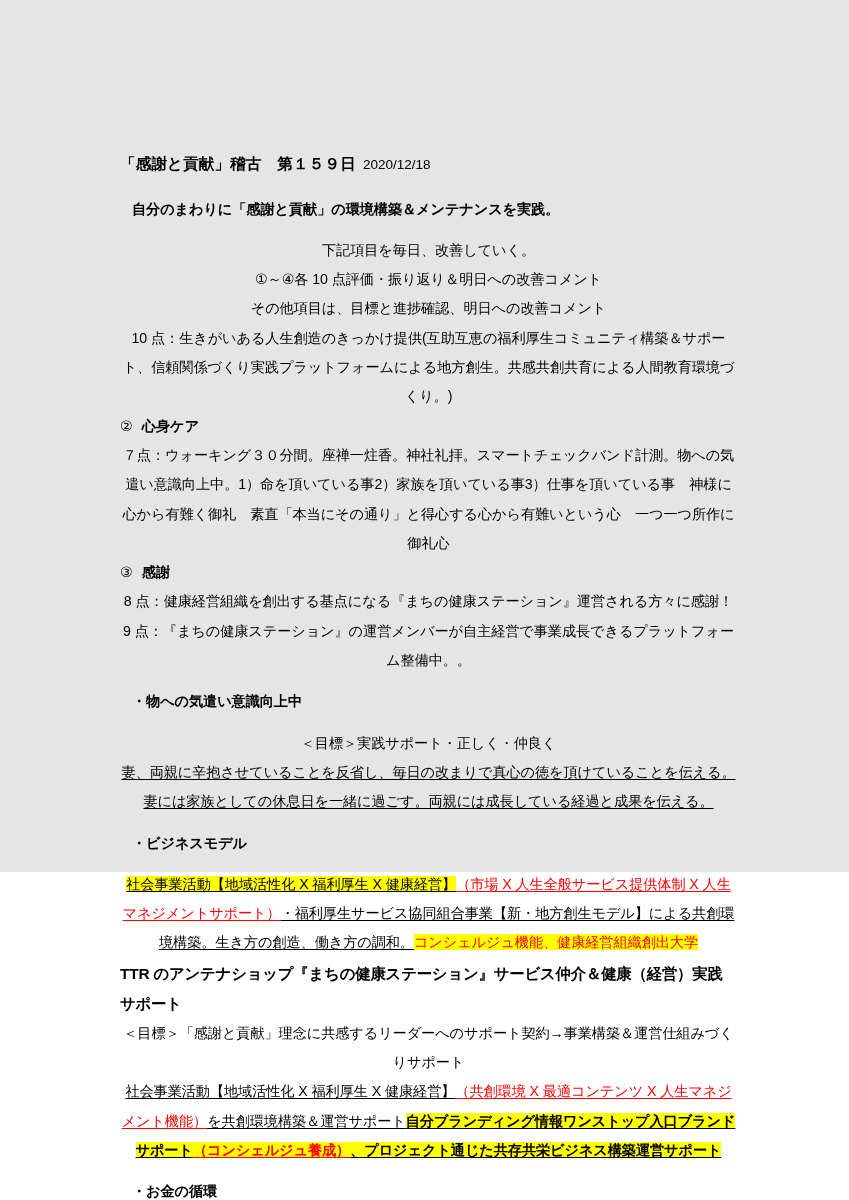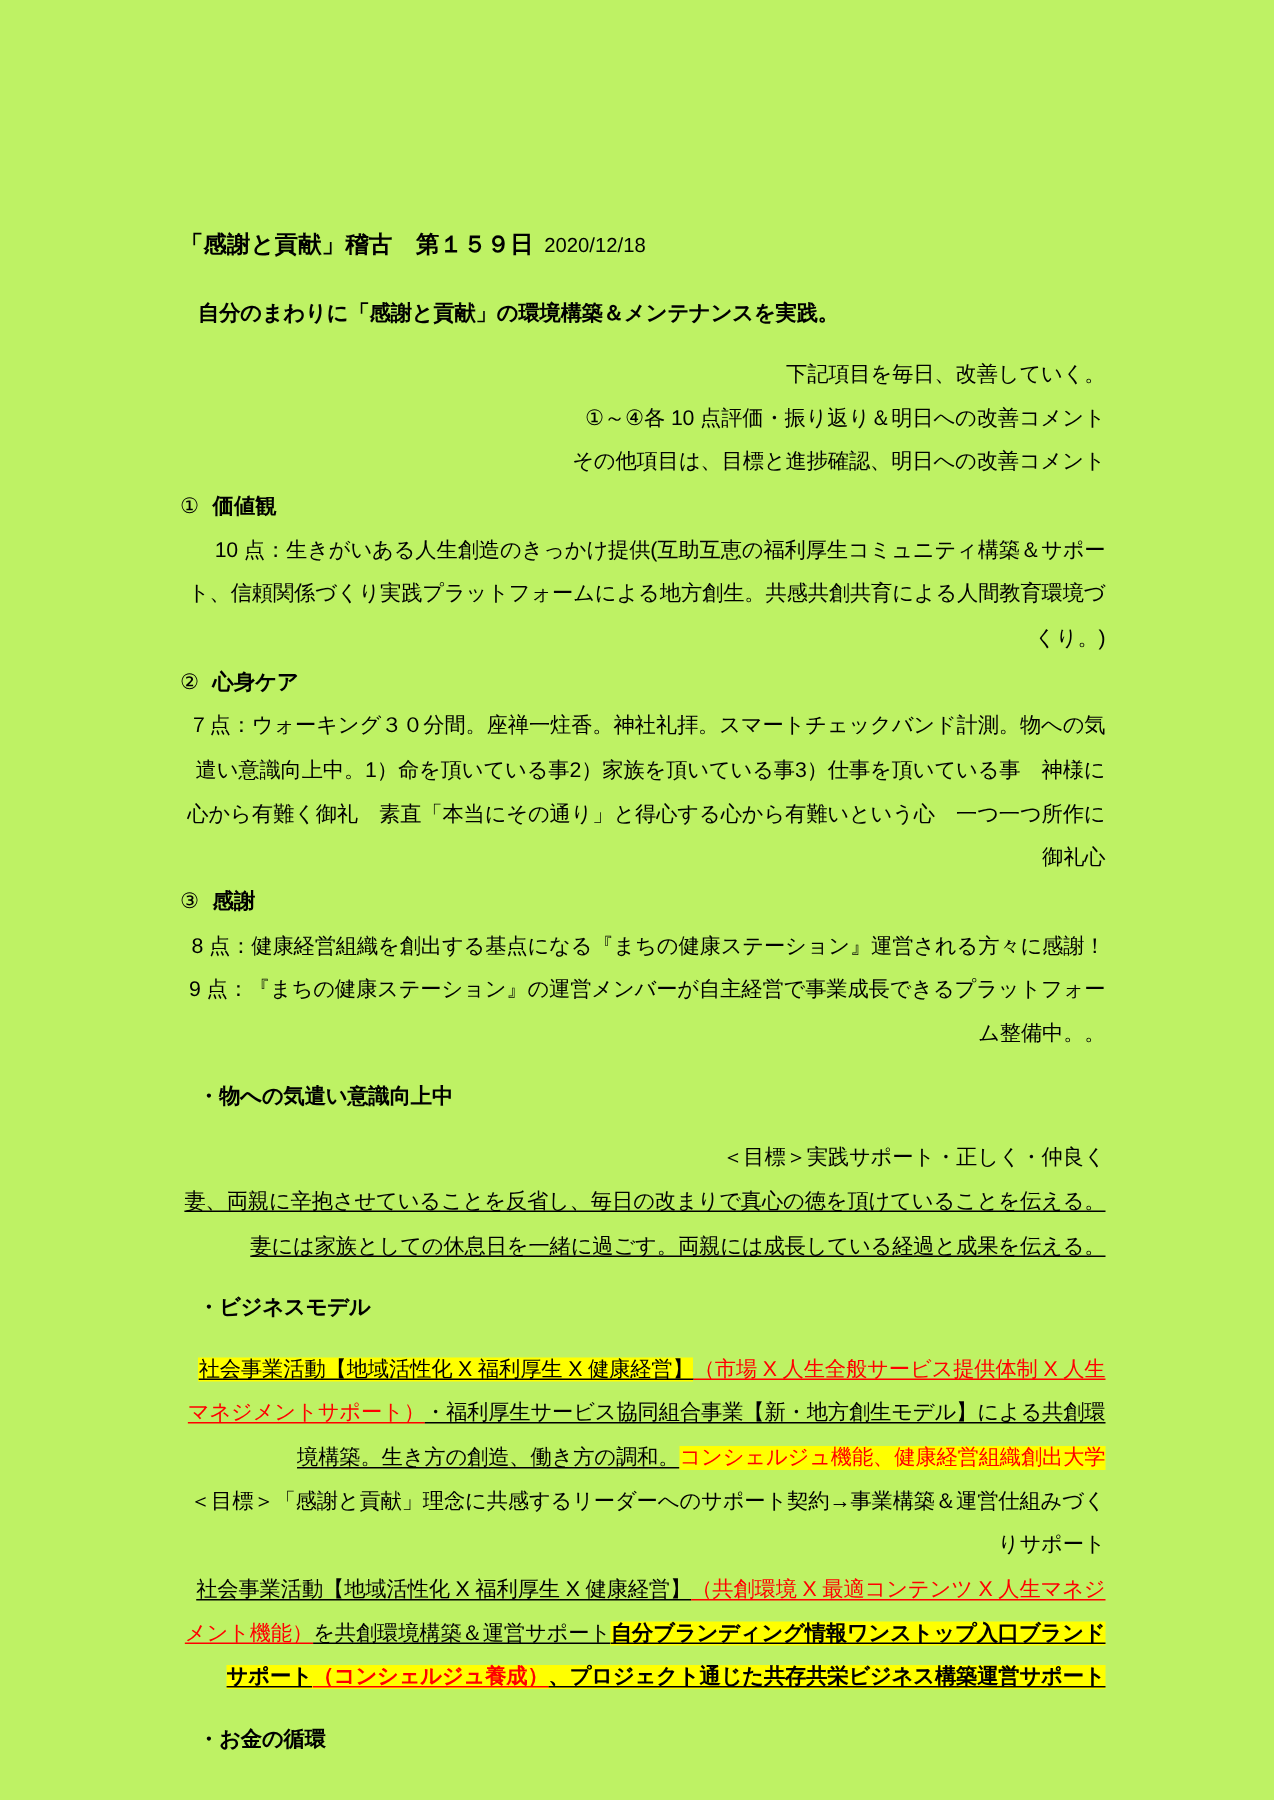--- a/index.html
+++ b/index.html
@@ -10,22 +10,22 @@
   body {
     width: 849px;
     height: 1200px;
     font-family: "Liberation Sans", "DejaVu Sans", sans-serif;
     color: #000000;
     overflow: hidden;
   }
   .page {
     position: relative;
     width: 849px;
-    height: 1200px;
-    background: #bef264;
+    height: 872px;
+    background: #e5e5e5;
     box-sizing: border-box;
     padding: 155px 112px 0 120px;
   }
   .doc-title {
     font-size: 15.5px;
     font-weight: bold;
     letter-spacing: 0.2px;
     margin: 0 0 21px 0;
     line-height: 1.2;
     white-space: nowrap;
@@ -34,21 +34,21 @@
     font-weight: normal;
     font-size: 13.5px;
     margin-left: 7px;
     letter-spacing: 0;
   }
   .line {
     font-size: 14.2px;
     line-height: 29.3px;
     margin: 0;
     letter-spacing: -0.1px;
-    text-align: right;
+    text-align: center;
     word-break: break-all;
   }
   .b      { font-weight: bold; }
   .u      { text-decoration: underline; text-underline-offset: 2px; }
   .red    { color: #ff0000; }
   .hl     { background-color: #ffff00; }
   .heading {
     font-size: 14.2px;
     font-weight: bold;
     line-height: 29.3px;
@@ -77,23 +77,20 @@
 
   <h1 class="doc-title">
     <span>「感謝と貢献」稽古　第１５９日</span><span class="date">2020/12/18</span>
   </h1>
 
   <p class="heading">自分のまわりに「感謝と貢献」の環境構築＆メンテナンスを実践。</p>
   <p class="line">下記項目を毎日、改善していく。</p>
   <p class="line">①～④各 10 点評価・振り返り＆明日への改善コメント</p>
   <p class="line">その他項目は、目標と進捗確認、明日への改善コメント</p>
 
-  <p class="numhead">
-    <span class="marker">①</span><span class="label">価値観</span>
-  </p>
   <p class="line">10 点：生きがいある人生創造のきっかけ提供(互助互恵の福利厚生コミュニティ構築＆サポート、信頼関係づくり実践プラットフォームによる地方創生。共感共創共育による人間教育環境づくり。)</p>
 
   <p class="numhead">
     <span class="marker">②</span><span class="label">心身ケア</span>
   </p>
   <p class="line">７点：ウォーキング３０分間。座禅一炷香。神社礼拝。スマートチェックバンド計測。物への気遣い意識向上中。1）命を頂いている事2）家族を頂いている事3）仕事を頂いている事　神様に心から有難く御礼　素直「本当にその通り」と得心する心から有難いという心　一つ一つ所作に御礼心</p>
 
   <p class="numhead">
     <span class="marker">③</span><span class="label">感謝</span>
   </p>
@@ -101,19 +98,20 @@
 
   <p class="line">9 点：『まちの健康ステーション』の運営メンバーが自主経営で事業成長できるプラットフォーム整備中。。</p>
 
   <p class="heading">・物への気遣い意識向上中</p>
   <p class="line">＜目標＞実践サポート・正しく・仲良く</p>
   <p class="line u">妻、両親に辛抱させていることを反省し、毎日の改まりで真心の徳を頂けていることを伝える。妻には家族としての休息日を一緒に過ごす。両親には成長している経過と成果を伝える。</p>
 
   <p class="heading">・ビジネスモデル</p>
   <p class="line"><span class="hl u">社会事業活動【地域活性化 X 福利厚生 X 健康経営】</span><span class="red u">（市場 X 人生全般サービス提供体制 X 人生マネジメントサポート）</span><span class="u">・福利厚生サービス協同組合事業【新・地方創生モデル】による共創環境構築。生き方の創造、働き方の調和。</span><span class="hl red">コンシェルジュ機能、健康経営組織創出大学</span></p>
 
+  <p class="ttr-line">TTR のアンテナショップ『まちの健康ステーション』サービス仲介＆健康（経営）実践サポート</p>
 
   <p class="line">＜目標＞「感謝と貢献」理念に共感するリーダーへのサポート契約→事業構築＆運営仕組みづくりサポート</p>
   <p class="line"><span class="u">社会事業活動【地域活性化 X 福利厚生 X 健康経営】</span><span class="red u">（共創環境 X 最適コンテンツ X 人生マネジメント機能）</span><span class="u">を共創環境構築＆運営サポート</span><span class="hl b u">自分ブランディング情報ワンストップ入口ブランドサポート</span><span class="hl b red u">（コンシェルジュ養成）</span><span class="hl b u">、プロジェクト通じた共存共栄ビジネス構築運営サポート</span></p>
 
   <p class="heading">・お金の循環</p>
 
 </div>
 
 </body></html>

